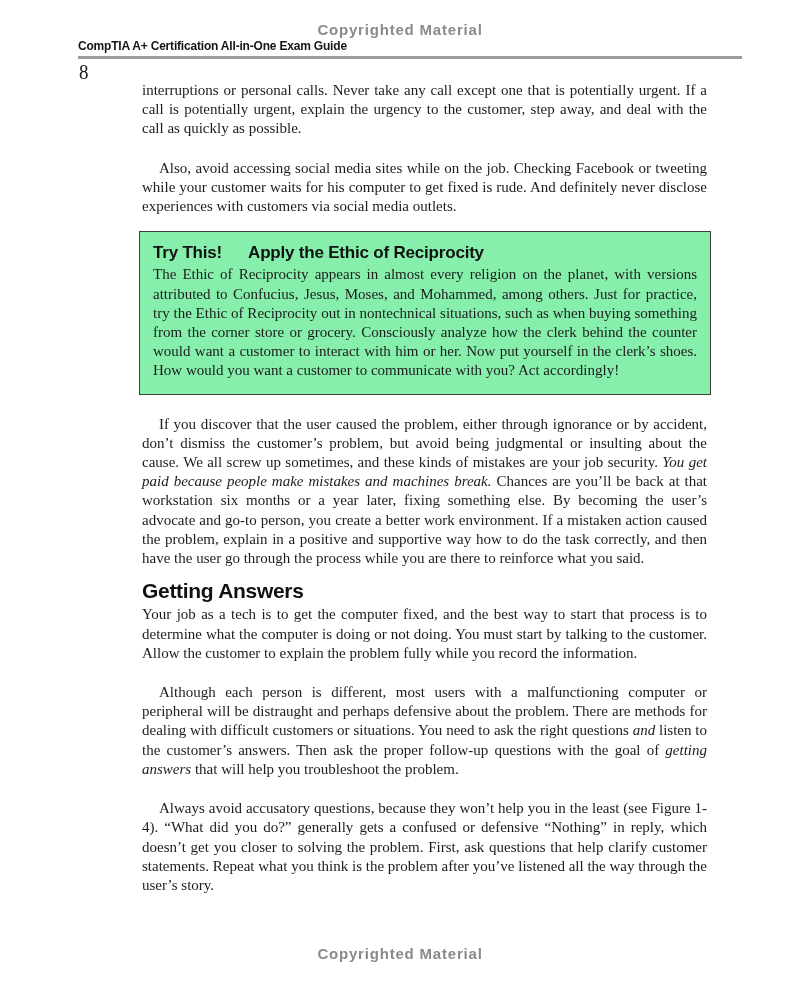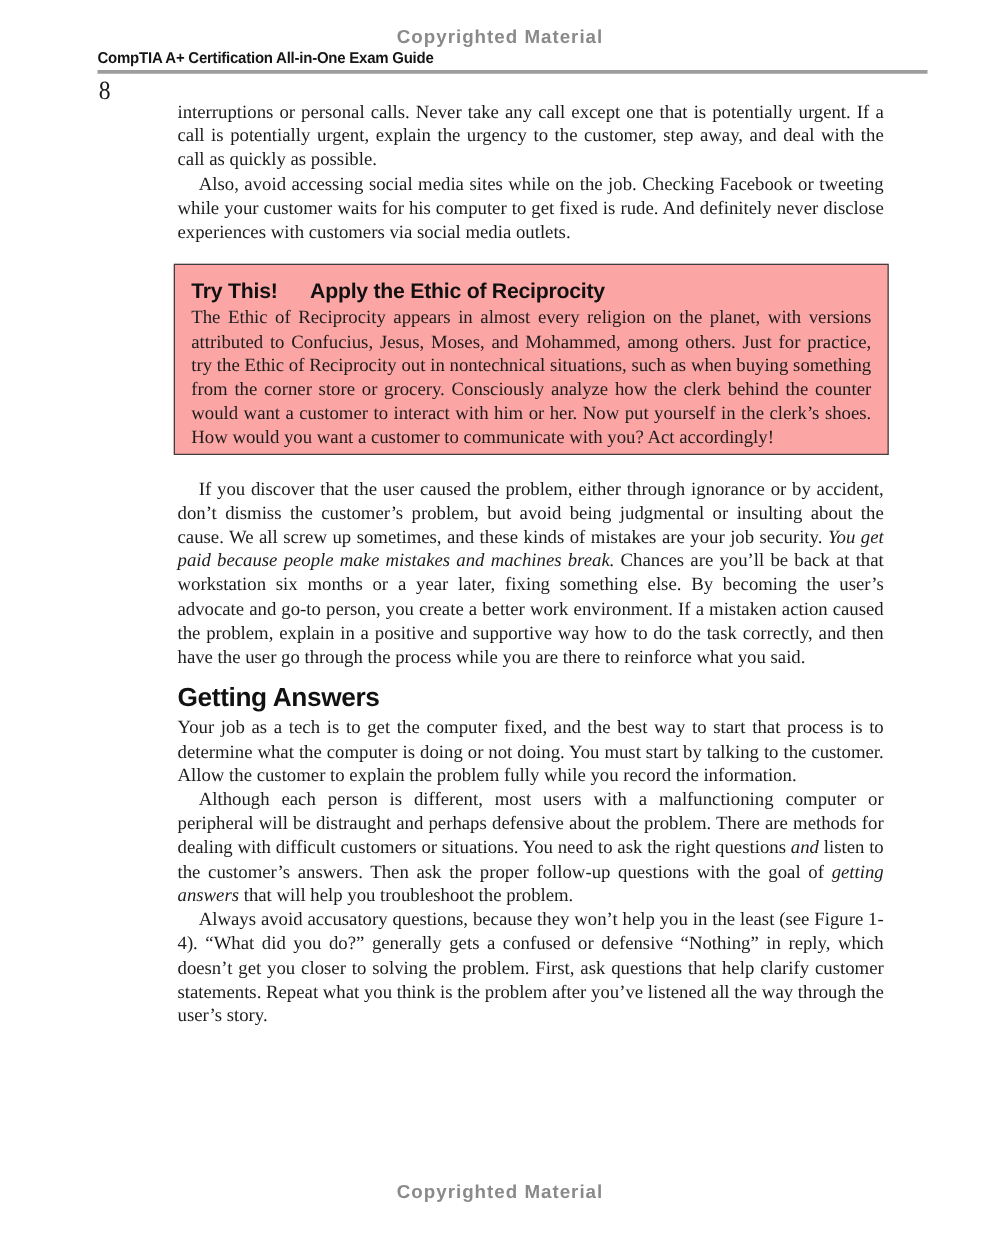--- a/index.html
+++ b/index.html
@@ -65,27 +65,27 @@
     position: absolute;
     left: 142px;
     top: 81px;
     width: 565px;
     font-size: 15px;
     line-height: 19.2px;
     text-align: justify;
     color: #1c1c1c;
   }
   .content p { margin: 0; }
-  p.indent { text-indent: 17px; }
+  p.indent { text-indent: 17px; margin-top: 20px; }
 
   .try-box {
-    background: #fca5a5;
+    background: #86efac;
     border: 1px solid #3f3f3f;
     margin: 15px -4px 19px -3px;
-    padding: 9px 13px 2px 13px;
+    padding: 9px 13px 13px 13px;
   }
   .try-head {
     font-family: "Liberation Sans", sans-serif;
     font-weight: bold;
     font-size: 17px;
     color: #111111;
     margin: 2px 0 3px 0;
     letter-spacing: -0.2px;
   }
   .try-label { margin-right: 26px; }

